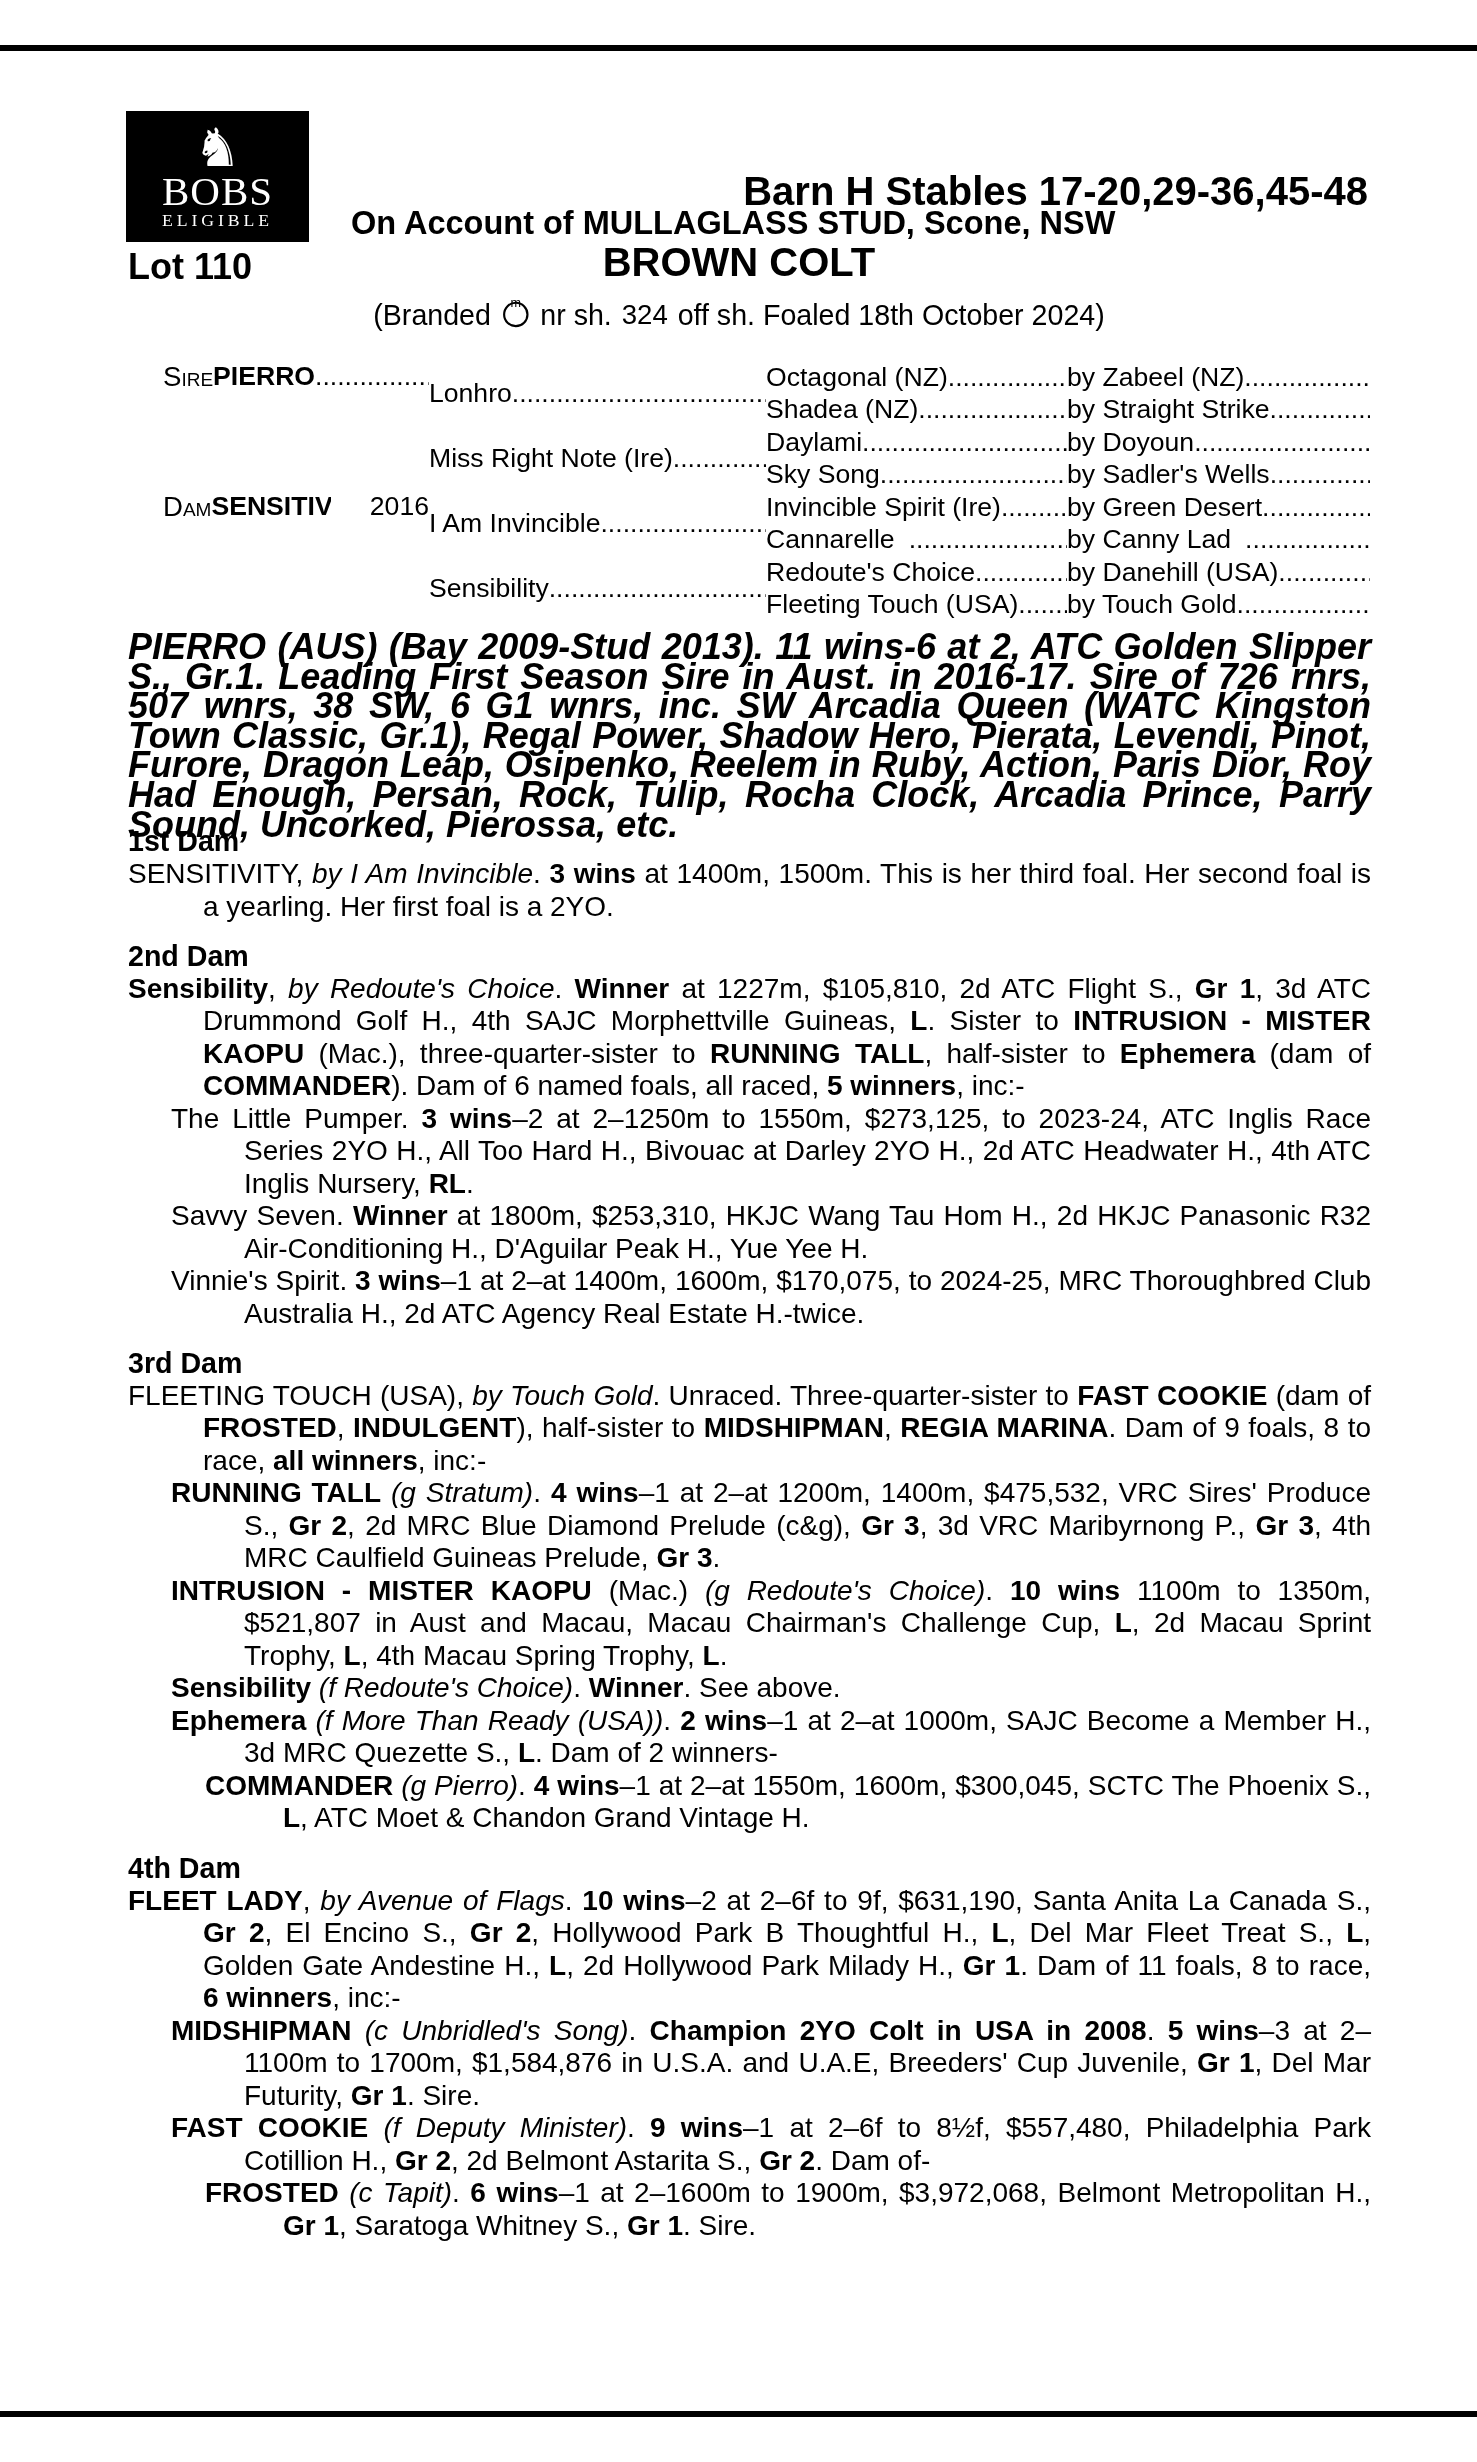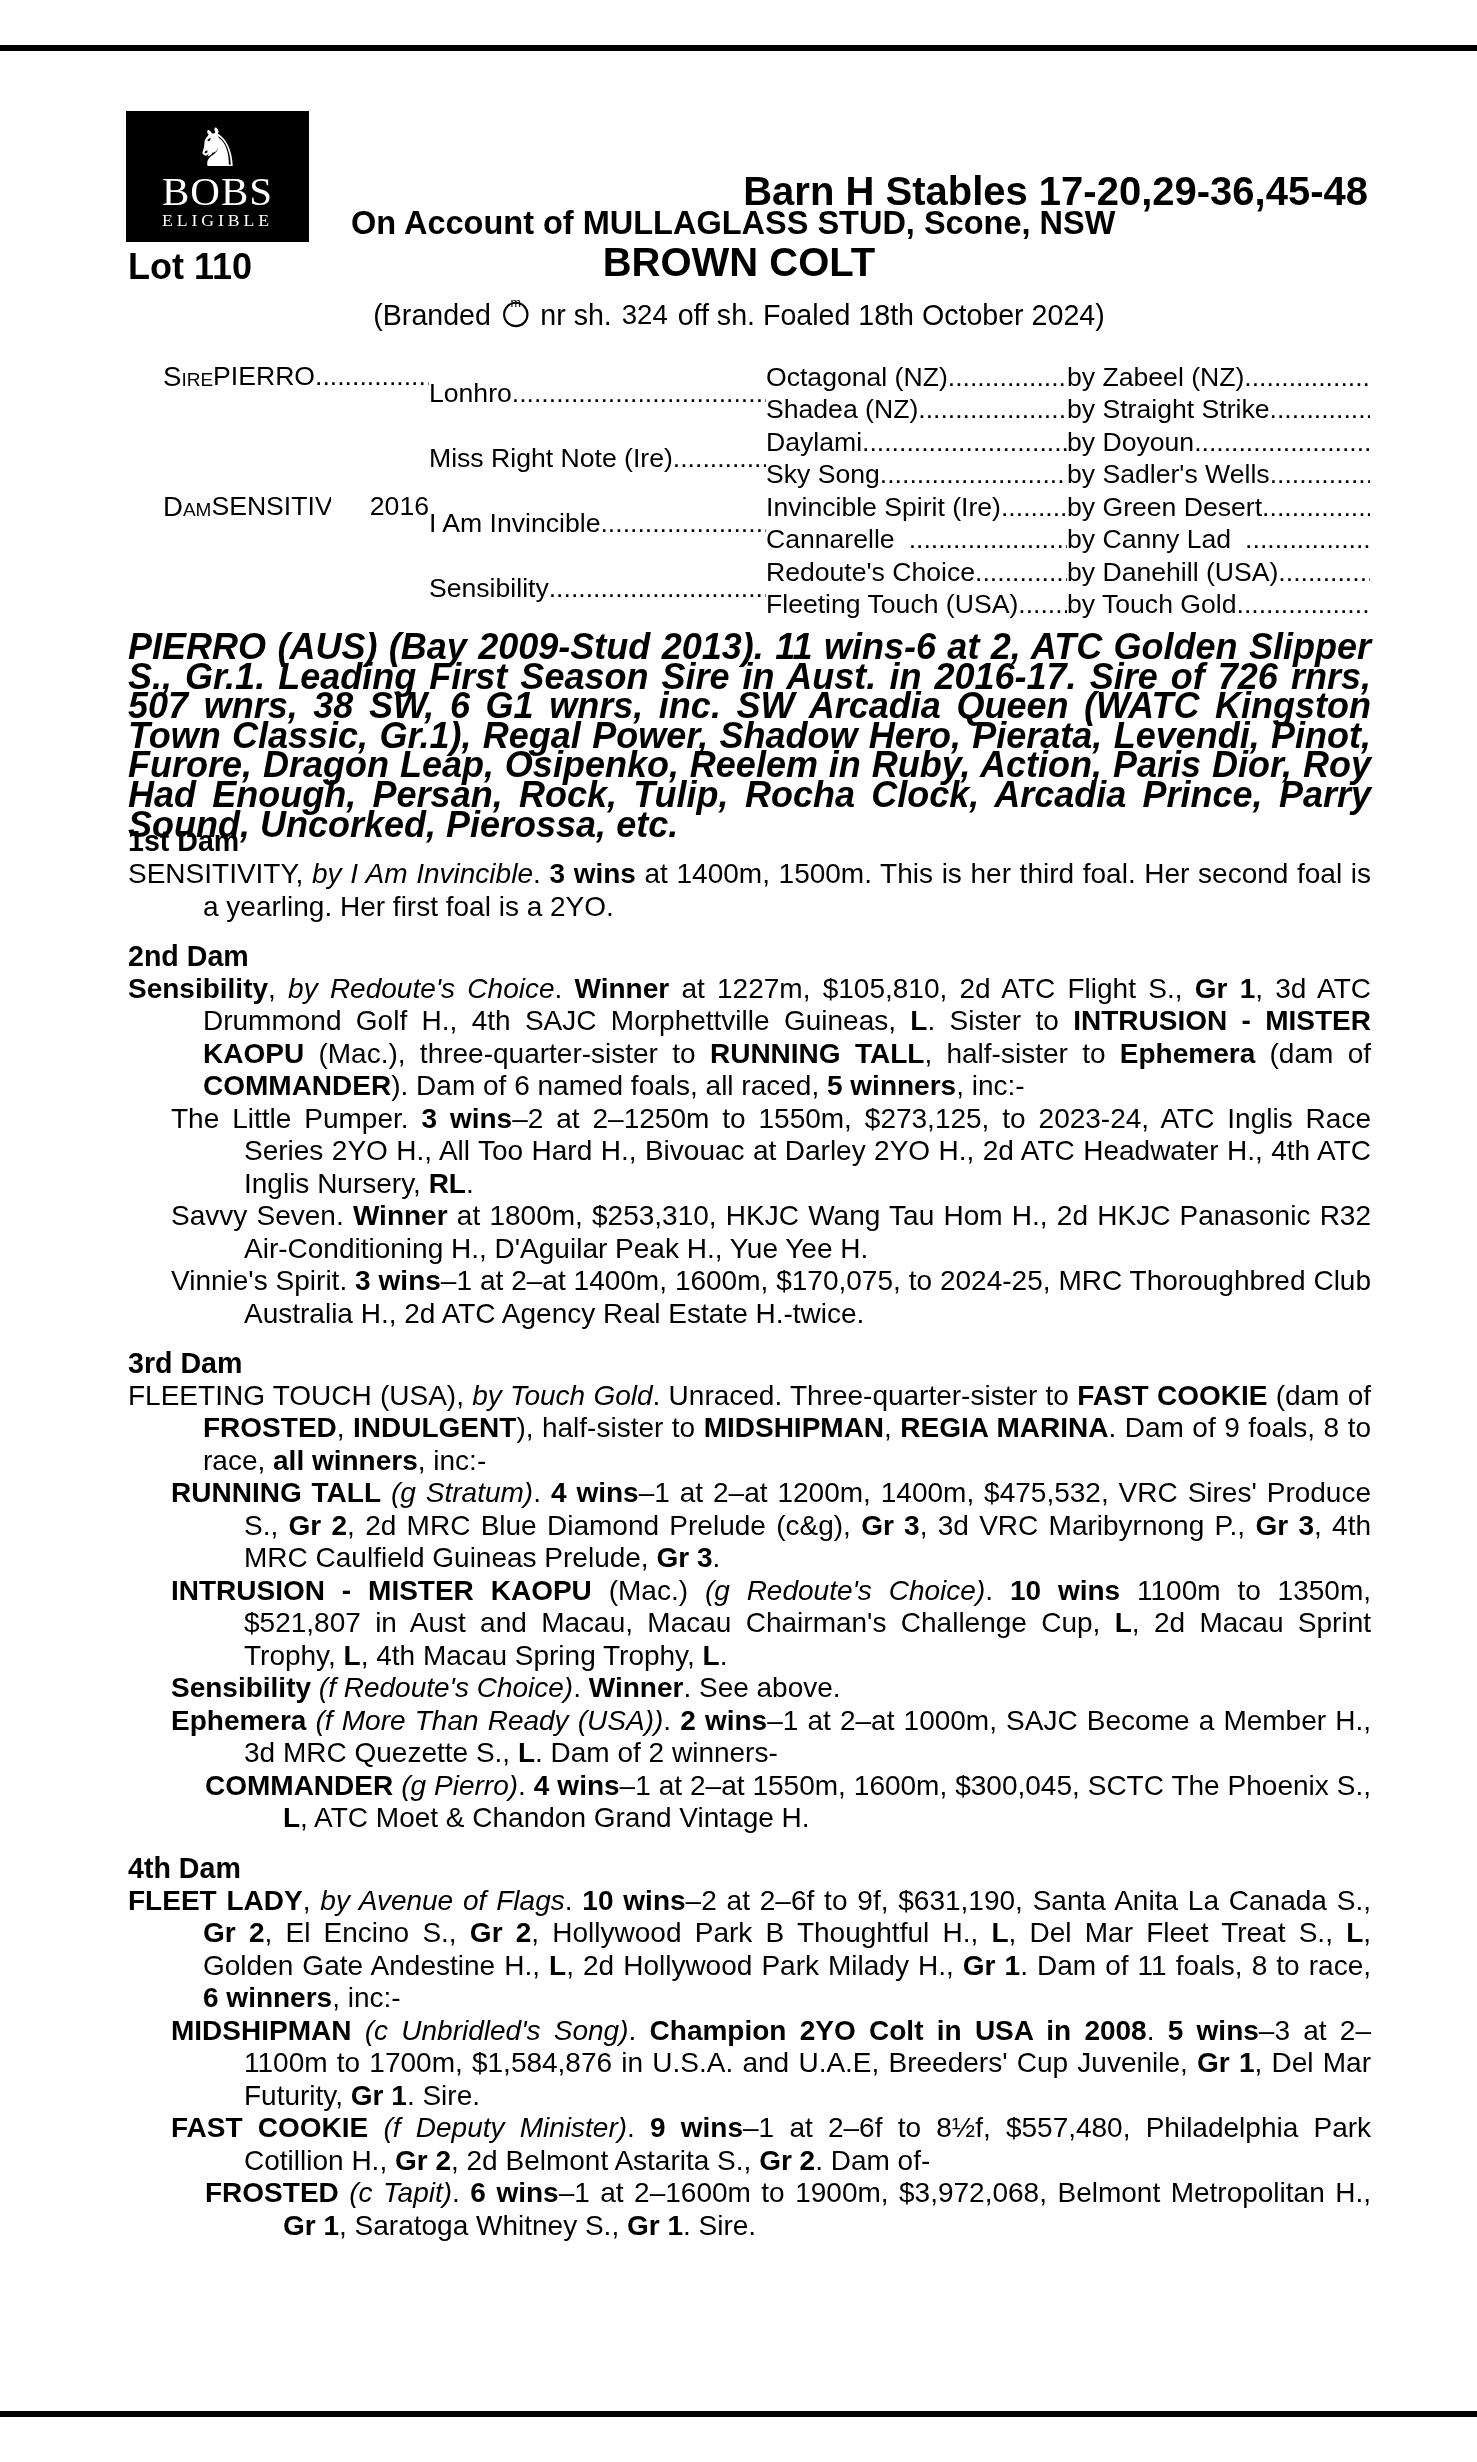--- a/index.html
+++ b/index.html
@@ -23,21 +23,21 @@
   .branded{position:absolute;left:0;right:0;top:294px;display:flex;justify-content:center;
            align-items:center;gap:9.9px;font-size:28.6px;}
   .frac{display:inline-flex;flex-direction:row;align-items:center;font-size:27.6px;line-height:26.6px;}
   .brandmark{display:inline-block;}
 
   
   .pedigree{position:absolute;left:128px;top:361px;width:1243px;display:grid;
             grid-template-columns:301px 337px 301px 303px;grid-auto-rows:32.5px;font-size:26.6px;}
   .pcell{display:flex;align-items:center;overflow:hidden;white-space:nowrap;}
   .pline{display:flex;overflow:hidden;white-space:nowrap;width:100%;}
-  .gname{font-weight:normal;}
+  .gname{font-weight:bold;}
   .dots{flex:1;overflow:hidden;white-space:pre;}
   .gen1{display:flex;justify-content:center;overflow:hidden;line-height:31.5px;}
   .gen1 .lbl{font-variant:small-caps;font-size:27.6px;padding-left:35px;}
   .gen1 .yr{padding-left:39px;}
   .g1a{grid-area:1/1/5/2;} .g1b{grid-area:5/1/9/2;}
   .g2a{grid-area:1/2/3/3;} .g2b{grid-area:3/2/5/3;} .g2c{grid-area:5/2/7/3;} .g2d{grid-area:7/2/9/3;}
   .col3{grid-column:3;} .col4{grid-column:4;}
   .r1{grid-row:1;} .r2{grid-row:2;text-align:center;} .r3{grid-row:3;} .r4{grid-row:4;}
   .r5{grid-row:5;} .r6{grid-row:6;gap:14px;} .r7{grid-row:7;} .r8{grid-row:8;}
 

